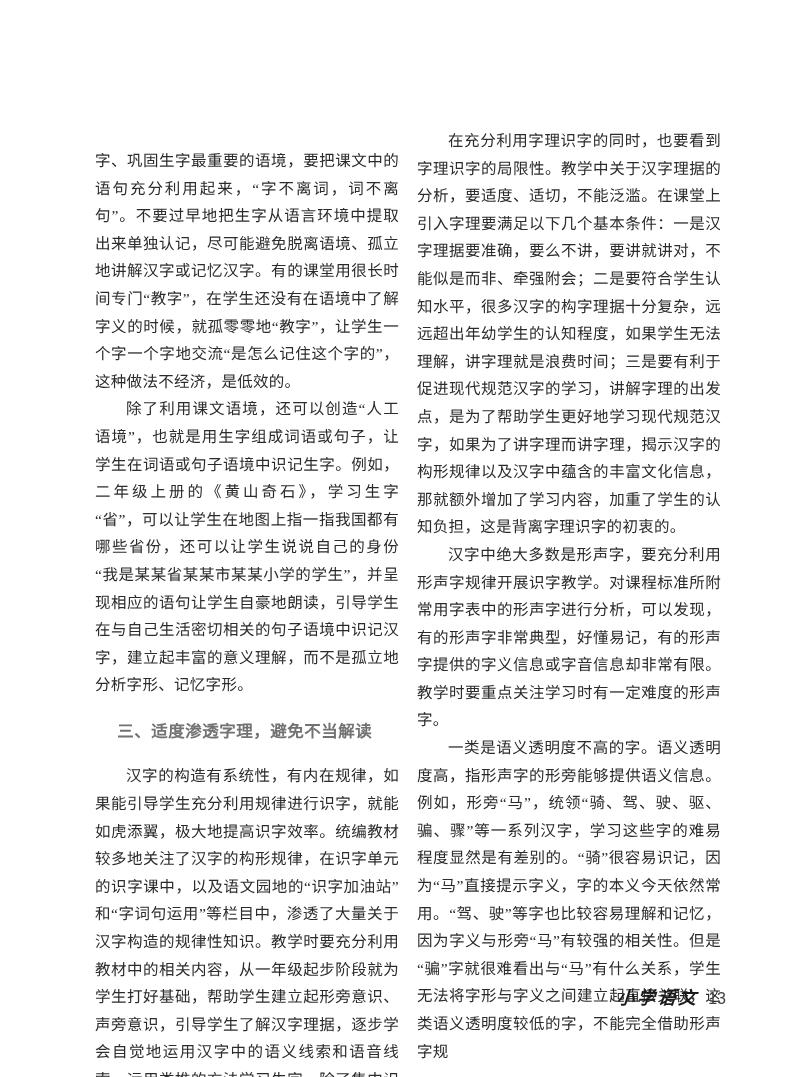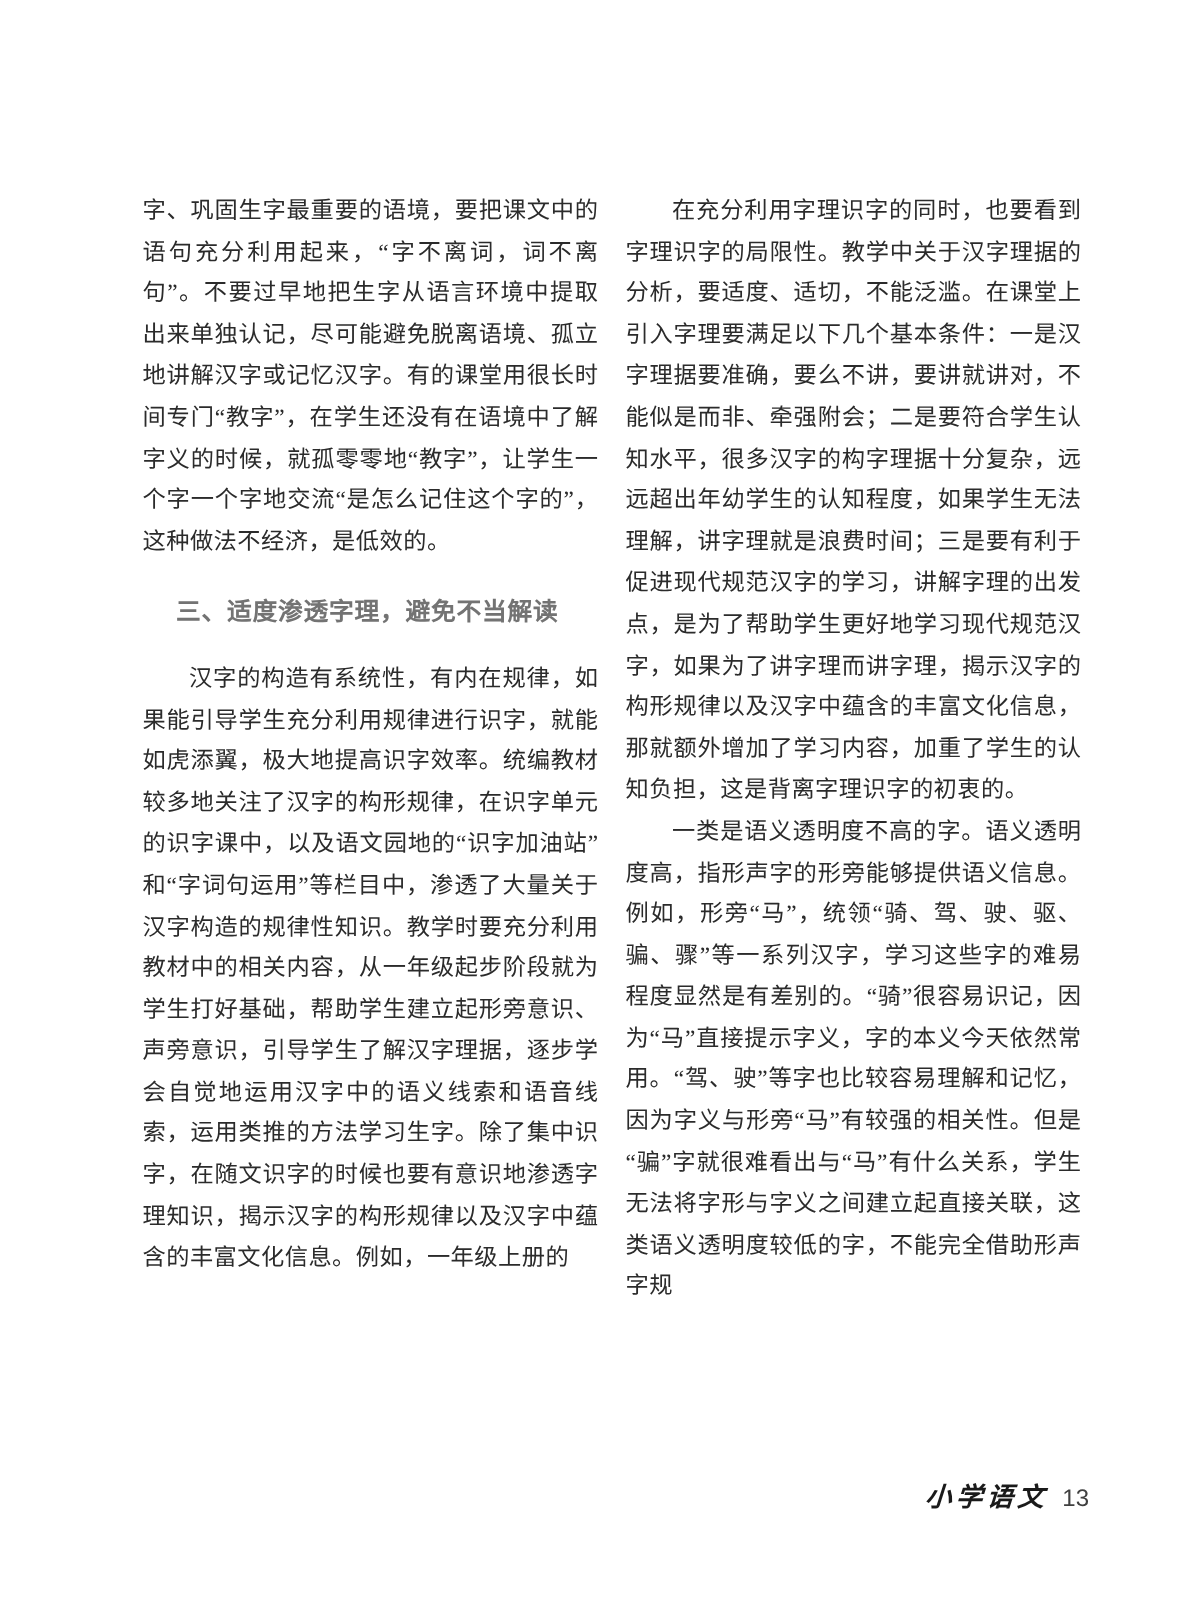--- a/index.html
+++ b/index.html
@@ -27,20 +27,21 @@
     letter-spacing: 0.3px;
   }
   .col-left  { left: 95px; }
   .col-right { left: 417px; }
   .para {
     margin: 0;
     text-indent: 2em;
   }
   .para.no-indent {
     text-indent: 0;
+    margin-top: 20px;
   }
   .heading {
     margin: 19px 0 17px 0;
     font-size: 16.5px;
     font-weight: bold;
     color: #737373;
     text-indent: 1.35em;
     letter-spacing: 0.5px;
   }
   .footer {
@@ -66,26 +67,28 @@
     color: #404040;
   }
 </style>
 </head>
 <body>
 
 <div class="page">
 
   <div class="col col-left">
     <p class="para no-indent">字、巩固生字最重要的语境，要把课文中的语句充分利用起来，“字不离词，词不离句”。不要过早地把生字从语言环境中提取出来单独认记，尽可能避免脱离语境、孤立地讲解汉字或记忆汉字。有的课堂用很长时间专门“教字”，在学生还没有在语境中了解字义的时候，就孤零零地“教字”，让学生一个字一个字地交流“是怎么记住这个字的”，这种做法不经济，是低效的。</p>
+    <p class="para">除了利用课文语境，还可以创造“人工语境”，也就是用生字组成词语或句子，让学生在词语或句子语境中识记生字。例如，二年级上册的《黄山奇石》，学习生字“省”，可以让学生在地图上指一指我国都有哪些省份，还可以让学生说说自己的身份“我是某某省某某市某某小学的学生”，并呈现相应的语句让学生自豪地朗读，引导学生在与自己生活密切相关的句子语境中识记汉字，建立起丰富的意义理解，而不是孤立地分析字形、记忆字形。</p>
     <h3 class="heading">三、适度渗透字理，避免不当解读</h3>
     <p class="para">汉字的构造有系统性，有内在规律，如果能引导学生充分利用规律进行识字，就能如虎添翼，极大地提高识字效率。统编教材较多地关注了汉字的构形规律，在识字单元的识字课中，以及语文园地的“识字加油站”和“字词句运用”等栏目中，渗透了大量关于汉字构造的规律性知识。教学时要充分利用教材中的相关内容，从一年级起步阶段就为学生打好基础，帮助学生建立起形旁意识、声旁意识，引导学生了解汉字理据，逐步学会自觉地运用汉字中的语义线索和语音线索，运用类推的方法学习生字。除了集中识字，在随文识字的时候也要有意识地渗透字理知识，揭示汉字的构形规律以及汉字中蕴含的丰富文化信息。例如，一年级上册的</p>
   </div>
 
   <div class="col col-right">
     <p class="para">在充分利用字理识字的同时，也要看到字理识字的局限性。教学中关于汉字理据的分析，要适度、适切，不能泛滥。在课堂上引入字理要满足以下几个基本条件：一是汉字理据要准确，要么不讲，要讲就讲对，不能似是而非、牵强附会；二是要符合学生认知水平，很多汉字的构字理据十分复杂，远远超出年幼学生的认知程度，如果学生无法理解，讲字理就是浪费时间；三是要有利于促进现代规范汉字的学习，讲解字理的出发点，是为了帮助学生更好地学习现代规范汉字，如果为了讲字理而讲字理，揭示汉字的构形规律以及汉字中蕴含的丰富文化信息，那就额外增加了学习内容，加重了学生的认知负担，这是背离字理识字的初衷的。</p>
+    <p class="para">汉字中绝大多数是形声字，要充分利用形声字规律开展识字教学。对课程标准所附常用字表中的形声字进行分析，可以发现，有的形声字非常典型，好懂易记，有的形声字提供的字义信息或字音信息却非常有限。教学时要重点关注学习时有一定难度的形声字。</p>
     <p class="para">一类是语义透明度不高的字。语义透明度高，指形声字的形旁能够提供语义信息。例如，形旁“马”，统领“骑、驾、驶、驱、骗、骤”等一系列汉字，学习这些字的难易程度显然是有差别的。“骑”很容易识记，因为“马”直接提示字义，字的本义今天依然常用。“驾、驶”等字也比较容易理解和记忆，因为字义与形旁“马”有较强的相关性。但是“骗”字就很难看出与“马”有什么关系，学生无法将字形与字义之间建立起直接关联，这类语义透明度较低的字，不能完全借助形声字规</p>
   </div>
 
   <div class="footer">
     <span class="journal-name">小学语文</span>
     <span class="page-number">13</span>
   </div>
 
 </div>
 

